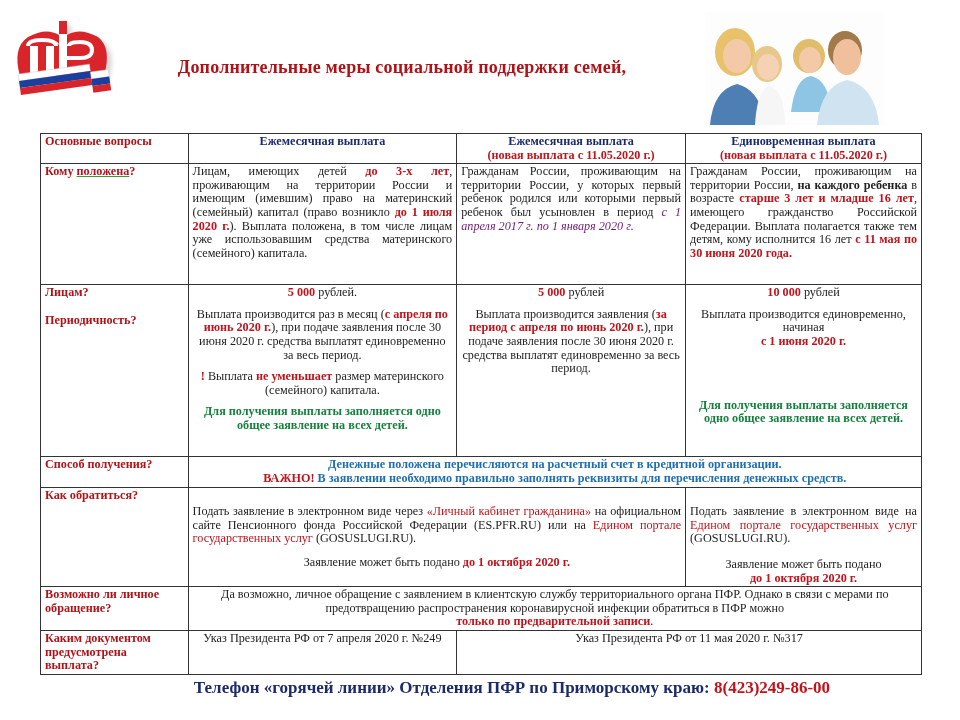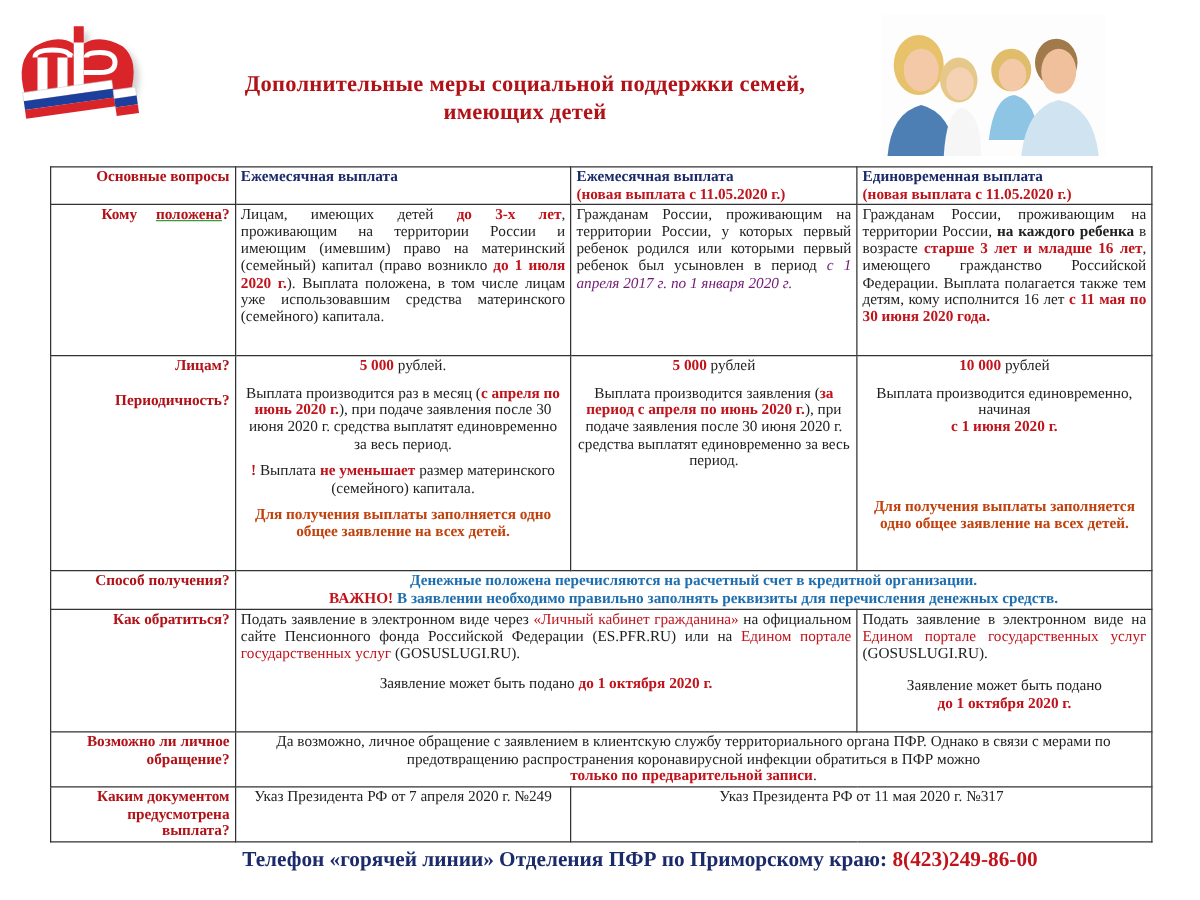--- a/index.html
+++ b/index.html
@@ -1,38 +1,38 @@
 <!DOCTYPE html>
 <html><head>
 <meta charset="utf-8">
 <style>
   html, body { margin:0; padding:0; background:#ffffff; }
   body { width:960px; height:720px; position:relative; overflow:hidden; font-family:"Liberation Serif", "DejaVu Serif", serif; color:#222; }
   .logo { position:absolute; left:8px; top:10px; width:110px; height:100px; }
-  .title { position:absolute; left:150px; top:56px; width:540px; text-align:center; color:#b01218; font-weight:bold; font-size:18px; line-height:22px; letter-spacing:0.2px; }
+  .title { position:absolute; left:132px; top:56px; width:540px; text-align:center; color:#b01218; font-weight:bold; font-size:18px; line-height:22px; letter-spacing:0.2px; }
   .photo { position:absolute; left:705px; top:12px; width:180px; height:113px; background:#fff; overflow:hidden; }
   table.main { position:absolute; left:40px; top:133px; width:882px; border-collapse:collapse; font-size:12.2px; line-height:13.6px; }
   table.main td { border:1.5px solid #333; vertical-align:top; padding:1px 4px; }
-  .c1 { width:139px; text-align:right; color:#b01218; font-weight:bold; }
+  .c1 { width:139px; text-align:left; color:#b01218; font-weight:bold; }
   .c2 { width:261px; }
   .c3 { width:221px; }
   .c4 { width:228px; }
-  .hdr { text-align:left; color:#1b2a6b; font-weight:bold; }
+  .hdr { text-align:center; color:#1b2a6b; font-weight:bold; }
   .red { color:#c0131b; font-weight:bold; }
   .redn { color:#c0131b; }
-  .blue { color:#c2410c; font-weight:bold; }
+  .blue { color:#15803d; font-weight:bold; }
   .lblue { color:#1f6fb0; font-weight:bold; }
-  .just { text-align:justify; }
+  .just { text-align:justify;margin-top:16px; }
   .center { text-align:center; }
   .ital { font-style:italic; color:#701a75; font-weight:normal; }
   p { margin:0; }
   .gap { height:8px; }
   .footer { position:absolute; left:0; width:960px; top:678px; text-align:center; font-weight:bold; font-size:17px; color:#1b2a6b;margin-left:32px; }
   .footer .phone { color:#c0131b; }
-  .underl { text-decoration:underline; text-decoration-color:#3a9a3a;margin-left:12px; }
+  .underl { text-decoration:underline; text-decoration-color:#3a9a3a; }
 </style>
 </head>
 <body>
 
 <div class="logo">
   <svg width="110" height="100" viewBox="0 0 110 100">
     <defs>
       <filter id="sh" x="-20%" y="-20%" width="140%" height="140%">
           <feGaussianBlur stdDeviation="2.5"></feGaussianBlur>
         </filter>
@@ -51,21 +51,20 @@
       <rect x="12" y="72" width="72" height="7" fill="#d9242a"></rect>
       <rect x="84" y="66" width="18" height="7" fill="#fff" stroke="#ccc" stroke-width="0.5"></rect>
       <rect x="84" y="73" width="18" height="7" fill="#1c3f9e"></rect>
       <rect x="84" y="80" width="18" height="7" fill="#d9242a"></rect>
     </g>
   </svg>
 </div>
 
 <div class="title">
   <div>Дополнительные меры социальной поддержки семей,</div>
-  <div>имеющих детей</div>
 </div>
 
 <div class="photo">
   <svg width="180" height="113" viewBox="0 0 180 113">
     <rect width="180" height="113" fill="#fdfdfd"></rect>
 
     <ellipse cx="30" cy="40" rx="20" ry="24" fill="#e8c26a"></ellipse>
     <ellipse cx="32" cy="44" rx="14" ry="17" fill="#f3c9a8"></ellipse>
     <path d="M5 113 Q8 78 32 72 Q56 78 60 113 Z" fill="#4d7fb5"></path>
 

